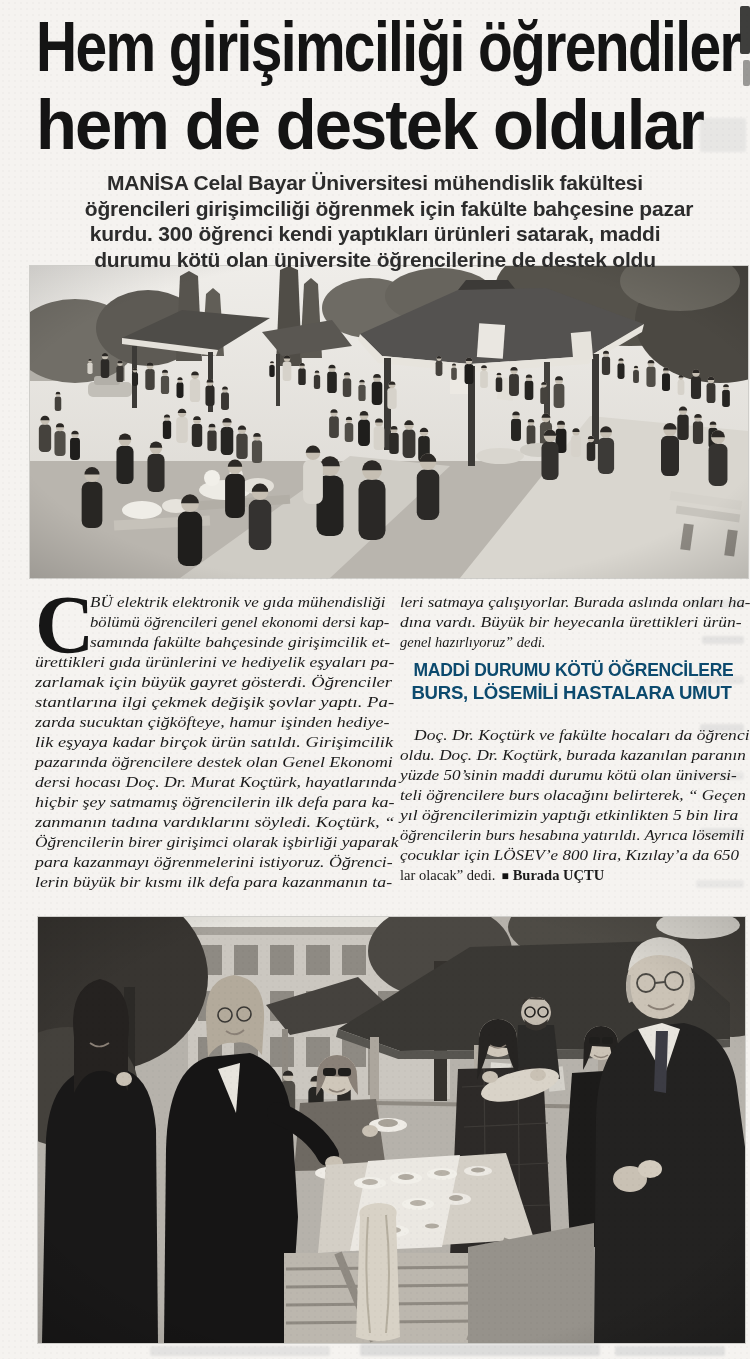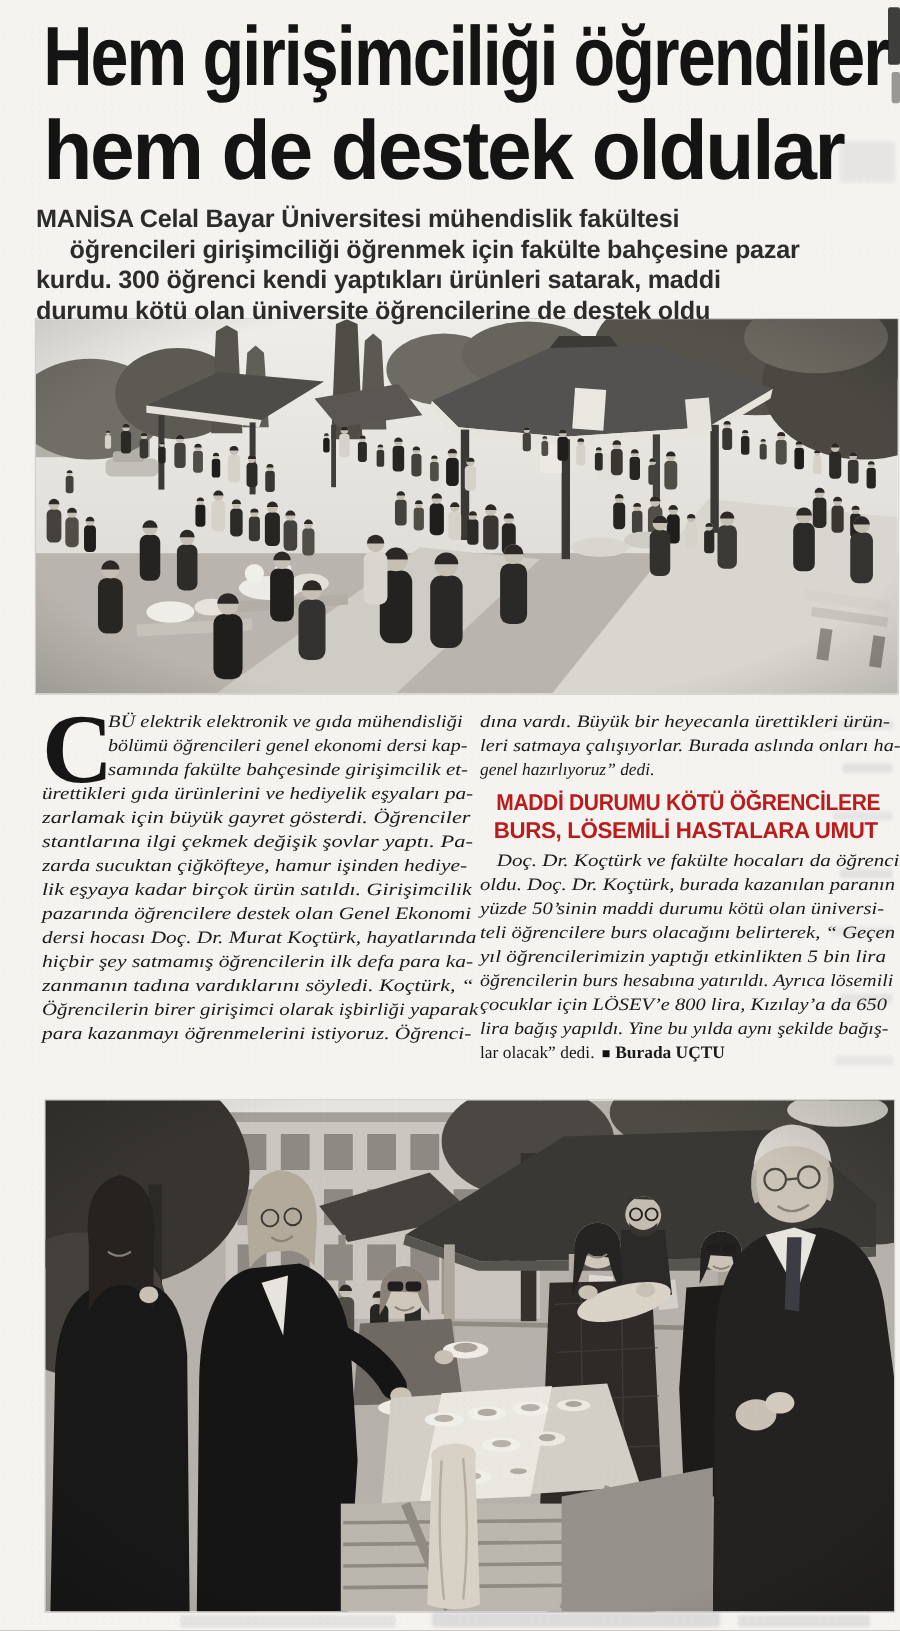--- a/index.html
+++ b/index.html
@@ -4,37 +4,37 @@
 <style>
   html,body{margin:0;padding:0;background:#8a8a88;}
   .page{position:relative;width:750px;height:1359px;background:#f5f3f0;overflow:hidden;
         font-family:"Liberation Sans",sans-serif;}
   .page::after{content:"";position:absolute;inset:0;pointer-events:none;
         background:radial-gradient(rgba(0,0,0,.02) 1px,transparent 1.2px);background-size:6px 6px;}
   
   .headline{position:absolute;left:36px;top:8px;color:#141414;font-weight:bold;}
   .hl{font-size:70px;line-height:78px;letter-spacing:-2px;}
   
-  .standfirst{position:absolute;left:30px;top:170px;width:690px;z-index:3;
+  .standfirst{position:absolute;left:30px;top:170px;width:690px;z-index:3;text-align:center;
         font-weight:bold;font-size:21px;line-height:25.5px;color:#2c2c2c;letter-spacing:-.2px;}
   
   .photo{position:absolute;box-shadow:0 0 0 1px rgba(40,40,35,.18);}
   #photoTop{left:30px;top:266px;width:718px;height:312px;z-index:1;}
   #photoBottom{left:38px;top:917px;width:707px;height:426px;}
   
   .bodycol{position:absolute;top:592px;font-family:"Liberation Serif",serif;
         font-size:14.5px;line-height:20px;color:#1a1a1a;z-index:2;}
   #col1{left:35px;width:358px;} #col2{left:400px;width:342px;}
   .bodyblock>div{height:20px;font-style:italic;}
   .fitln{display:inline-block;white-space:nowrap;}
   .intro{margin-left:55px;}
   .dropcap{position:absolute;left:35px;top:584px;z-index:2;font-family:"Liberation Serif",serif;
         font-size:82px;line-height:82px;font-weight:bold;color:#161616;}
   .subhead{text-align:center;font-family:"Liberation Sans",sans-serif;font-weight:bold;
-        font-size:19px;line-height:23px;color:#b91c1c;margin:6px 0 4px;letter-spacing:-.3px;}
+        font-size:19px;line-height:23px;color:#0c4a6e;margin:6px 0 21px;letter-spacing:-.3px;}
   .subhead>div{height:23px;}
   .closing{height:20px;white-space:nowrap;}
   .closing .sq{font-size:12px;margin:0 4px 0 6px;color:#111;}
   .closing b{font-weight:bold;}
   .indent-first>div:first-child .fitln{margin-left:14px;}
   
   .art{position:absolute;pointer-events:none;}
   .ghostbar{background:#4c5562;opacity:.10;filter:blur(1.2px);border-radius:2px;}
 </style>
 </head>
@@ -389,42 +389,42 @@
         <div><span class="fitln" style="transform-origin: 0px 50%; transform: scaleX(1.2814);">zarlamak için büyük gayret gösterdi. Öğrenciler</span></div>
         <div><span class="fitln" style="transform-origin: 0px 50%; transform: scaleX(1.2906);">stantlarına ilgi çekmek değişik şovlar yaptı. Pa-</span></div>
         <div><span class="fitln" style="transform-origin: 0px 50%; transform: scaleX(1.2349);">zarda sucuktan çiğköfteye, hamur işinden hediye-</span></div>
         <div><span class="fitln" style="transform-origin: 0px 50%; transform: scaleX(1.2647);">lik eşyaya kadar birçok ürün satıldı. Girişimcilik</span></div>
         <div><span class="fitln" style="transform-origin: 0px 50%; transform: scaleX(1.2298);">pazarında öğrencilere destek olan Genel Ekonomi</span></div>
         <div><span class="fitln" style="transform-origin: 0px 50%; transform: scaleX(1.2228);">dersi hocası Doç. Dr. Murat Koçtürk, hayatlarında</span></div>
         <div><span class="fitln" style="transform-origin: 0px 50%; transform: scaleX(1.2401);">hiçbir şey satmamış öğrencilerin ilk defa para ka-</span></div>
         <div><span class="fitln" style="transform-origin: 0px 50%; transform: scaleX(1.2685);">zanmanın tadına vardıklarını söyledi. Koçtürk, “</span></div>
         <div><span class="fitln" style="transform-origin: 0px 50%; transform: scaleX(1.1964);">Öğrencilerin birer girişimci olarak işbirliği yaparak</span></div>
         <div><span class="fitln" style="transform-origin: 0px 50%; transform: scaleX(1.2298);">para kazanmayı öğrenmelerini istiyoruz. Öğrenci-</span></div>
+        <div><span class="fitln" style="transform-origin: 0px 50%; transform: scaleX(1.2246);">lerin büyük bir kısmı ilk defa para kazanmanın ta-</span></div>
       </div>
   </div>
 
   <div id="col2" class="bodycol">
     <div class="bodyblock">
+        <div><span class="fitln" style="transform-origin: 0px 50%; transform: scaleX(1.1648);">leri satmaya çalışıyorlar. Burada aslında onları ha-</span></div>
         <div><span class="fitln" style="transform-origin: 0px 50%; transform: scaleX(1.208);">dına vardı. Büyük bir heyecanla ürettikleri ürün-</span></div>
-        <div><span class="fitln" style="transform-origin: 0px 50%; transform: scaleX(1.1648);">leri satmaya çalışıyorlar. Burada aslında onları ha-</span></div>
         <div><span class="fitln" style="transform-origin: 0px 50%; transform: scaleX(1);">genel hazırlıyoruz” dedi.</span></div>
       </div>
     <div class="subhead">
         <div><span class="fitln" style="transform-origin: 50% 50%; transform: scaleX(0.9221);">MADDİ DURUMU KÖTÜ ÖĞRENCİLERE</span></div>
         <div><span class="fitln" style="transform-origin: 50% 50%; transform: scaleX(0.9787);">BURS, LÖSEMİLİ HASTALARA UMUT</span></div>
       </div>
     <div class="bodyblock indent-first">
         <div><span class="fitln" style="transform-origin: 0px 50%; transform: scaleX(1.2081);">Doç. Dr. Koçtürk ve fakülte hocaları da öğrenci-</span></div>
         <div><span class="fitln" style="transform-origin: 0px 50%; transform: scaleX(1.186);">oldu. Doç. Dr. Koçtürk, burada kazanılan paranın</span></div>
         <div><span class="fitln" style="transform-origin: 0px 50%; transform: scaleX(1.1857);">yüzde 50’sinin maddi durumu kötü olan üniversi-</span></div>
         <div><span class="fitln" style="transform-origin: 0px 50%; transform: scaleX(1.1878);">teli öğrencilere burs olacağını belirterek, “ Geçen</span></div>
         <div><span class="fitln" style="transform-origin: 0px 50%; transform: scaleX(1.2131);">yıl öğrencilerimizin yaptığı etkinlikten 5 bin lira</span></div>
         <div><span class="fitln" style="transform-origin: 0px 50%; transform: scaleX(1.143);">öğrencilerin burs hesabına yatırıldı. Ayrıca lösemili</span></div>
         <div><span class="fitln" style="transform-origin: 0px 50%; transform: scaleX(1.1761);">çocuklar için LÖSEV’e 800 lira, Kızılay’a da 650</span></div>
-        <div><span class="fitln" style="transform-origin: 0px 50%; transform: scaleX(1.1539);">lira bağış yapıldı. Yine bu yılda aynı şekilde bağış-</span></div>
       </div>
     <div class="closing">
       <span>lar olacak” dedi.</span><span class="sq">■</span><b>Burada UÇTU</b>
     </div>
   </div>
 
   <svg id="photoBottom" class="photo" viewBox="0 0 707 426" role="img" aria-label="Öğretim üyeleri ve öğrenciler piknik masasındaki ürünlerin tadına bakıyor">
     <defs>
       <radialGradient id="vignB" cx=".5" cy=".5" r=".75">
         <stop offset=".7" stop-color="#000" stop-opacity="0"></stop>

